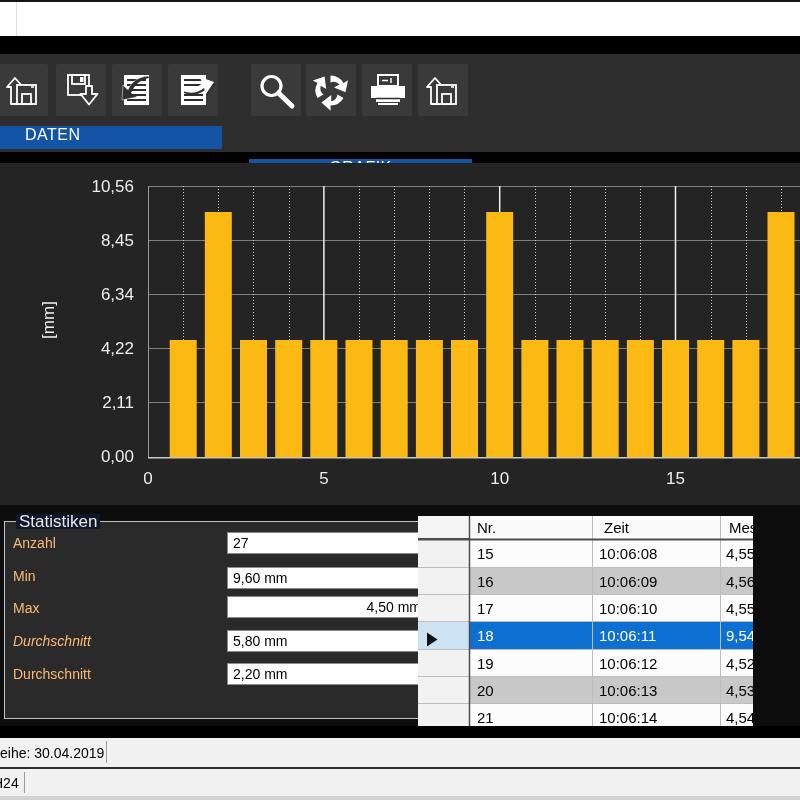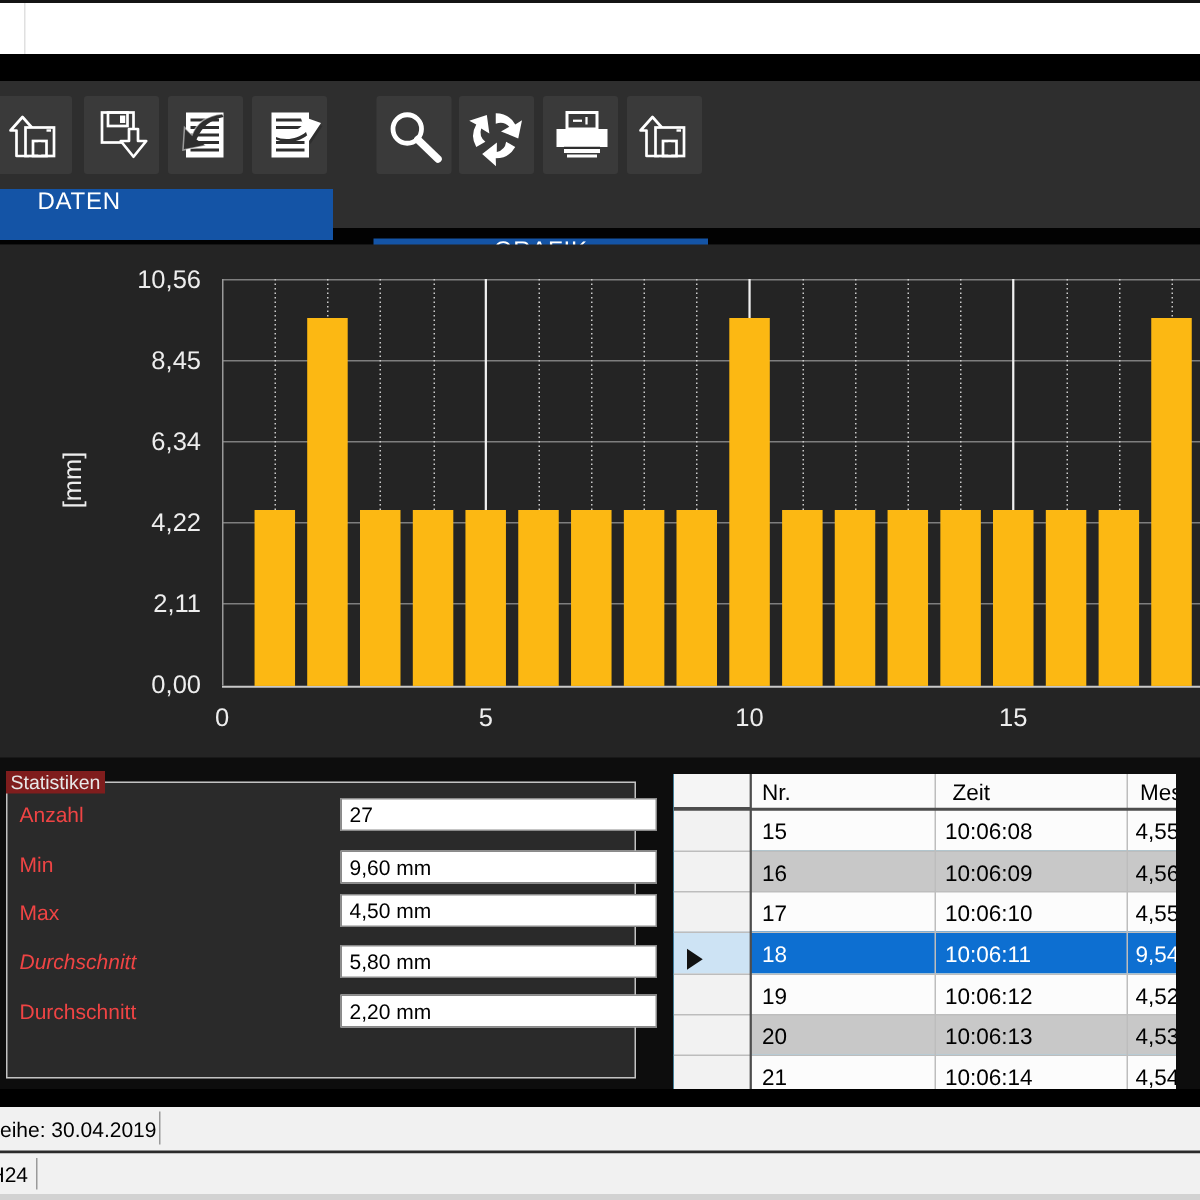--- a/index.html
+++ b/index.html
@@ -1,20 +1,20 @@
 <!DOCTYPE html>
 <html><head>
 <meta charset="utf-8">
 <style>
   html,body{margin:0;padding:0;}
   body{width:800px;height:800px;background:#0d0d0d;font-family:"Liberation Sans",sans-serif;position:relative;overflow:hidden;}
   .abs{position:absolute;}
   .btn{position:absolute;width:50px;height:52px;background:#3a3a3a;border-radius:2px;top:64px;}
-  .bluebar{position:absolute;top:126px;height:34px;background:#1454a6;color:#fff;font-size:16px;text-align:center;line-height:17px;letter-spacing:0.5px;}
-  .stat-label{position:absolute;left:13px;color:#ef4444;font-size:14px;height:16px;line-height:16px;}
+  .bluebar{position:absolute;top:126px;height:23px;background:#1454a6;color:#fff;font-size:16px;text-align:center;line-height:17px;letter-spacing:0.5px;}
+  .stat-label{position:absolute;left:13px;color:#fdba74;font-size:14px;height:16px;line-height:16px;}
   .stat-input{position:absolute;left:227px;width:188px;height:20px;background:#fff;border:1px solid #8a8a8a;color:#000;font-size:14px;font-family:"Liberation Sans",sans-serif;padding:0 16px 0 5px;line-height:20px;}
 </style>
 </head>
 <body>
 
 <div class="abs" style="left:0;top:0;width:800px;height:2px;background:#141414;"></div>
 <div class="abs" style="left:0;top:2px;width:800px;height:34px;background:#ffffff;"></div>
 <div class="abs" style="left:16px;top:2px;width:1px;height:34px;background:#e0e0e0;"></div>
 <div class="abs" style="left:0;top:36px;width:800px;height:18px;background:#000;"></div>
 
@@ -169,35 +169,35 @@
   <g fill="#ededed" font-size="17" font-family="Liberation Sans" text-anchor="middle">
     <text x="148" y="484">0</text>
     <text x="323.9" y="484">5</text>
     <text x="499.7" y="484">10</text>
     <text x="675.5" y="484">15</text>
   </g>
   <text x="48.5" y="325.5" fill="#ededed" font-size="17" font-family="Liberation Sans" text-anchor="middle" transform="rotate(-90 48.5 320)">[mm]</text>
 </svg>
 
 <div class="abs" style="left:4px;top:521px;width:418px;height:196px;background:#2a2a2a;border:1px solid #c2c2c2;"></div>
-<div class="abs" style="left:4px;top:514px;background:#7f1d1d;padding:0 3px;color:#e8e8e8;font-size:13px;height:15px;line-height:15px;">Statistiken</div>
+<div class="abs" style="left:16px;top:514px;background:#0f172a;padding:0 3px;color:#e8e8e8;font-size:17px;height:15px;line-height:15px;">Statistiken</div>
 
 <div class="stat-label" style="top:535px;">Anzahl</div>
 <div class="stat-label" style="top:568px;">Min</div>
 <div class="stat-label" style="top:600px;">Max</div>
 <div class="stat-label" style="top:633px;font-style:italic;">Durchschnitt</div>
 <div class="stat-label" style="top:666px;">Durchschnitt</div>
 
 <div class="stat-input" style="top:532px;">27</div>
-<div class="stat-input" style="top:596px;">4,50 mm</div>
+<div class="stat-input" style="top:596px;text-align:right;">4,50 mm</div>
 <div class="stat-input" style="top:567px;">9,60 mm</div>
 <div class="stat-input" style="top:630px;">5,80 mm</div>
 <div class="stat-input" style="top:663px;">2,20 mm</div>
 
-<div class="abs" style="left:449px;top:516px;width:335px;height:210px;overflow:hidden;background:#0ea5e9;">
+<div class="abs" style="left:418px;top:516px;width:335px;height:210px;overflow:hidden;background:#15803d;">
   <svg width="357" height="240" font-family="Liberation Sans">
 
     <rect x="0" y="0" width="357" height="23" fill="#fbfbfb"></rect>
 
     <rect x="0" y="23" width="357" height="28" fill="#fcfcfc"></rect>
     <rect x="0" y="51" width="357" height="27" fill="#c8c8c8"></rect>
     <rect x="0" y="78" width="357" height="27" fill="#fcfcfc"></rect>
     <rect x="0" y="105" width="357" height="28" fill="#0d6fd1"></rect>
     <rect x="0" y="133" width="357" height="27" fill="#fcfcfc"></rect>
     <rect x="0" y="160" width="357" height="27" fill="#c8c8c8"></rect>

